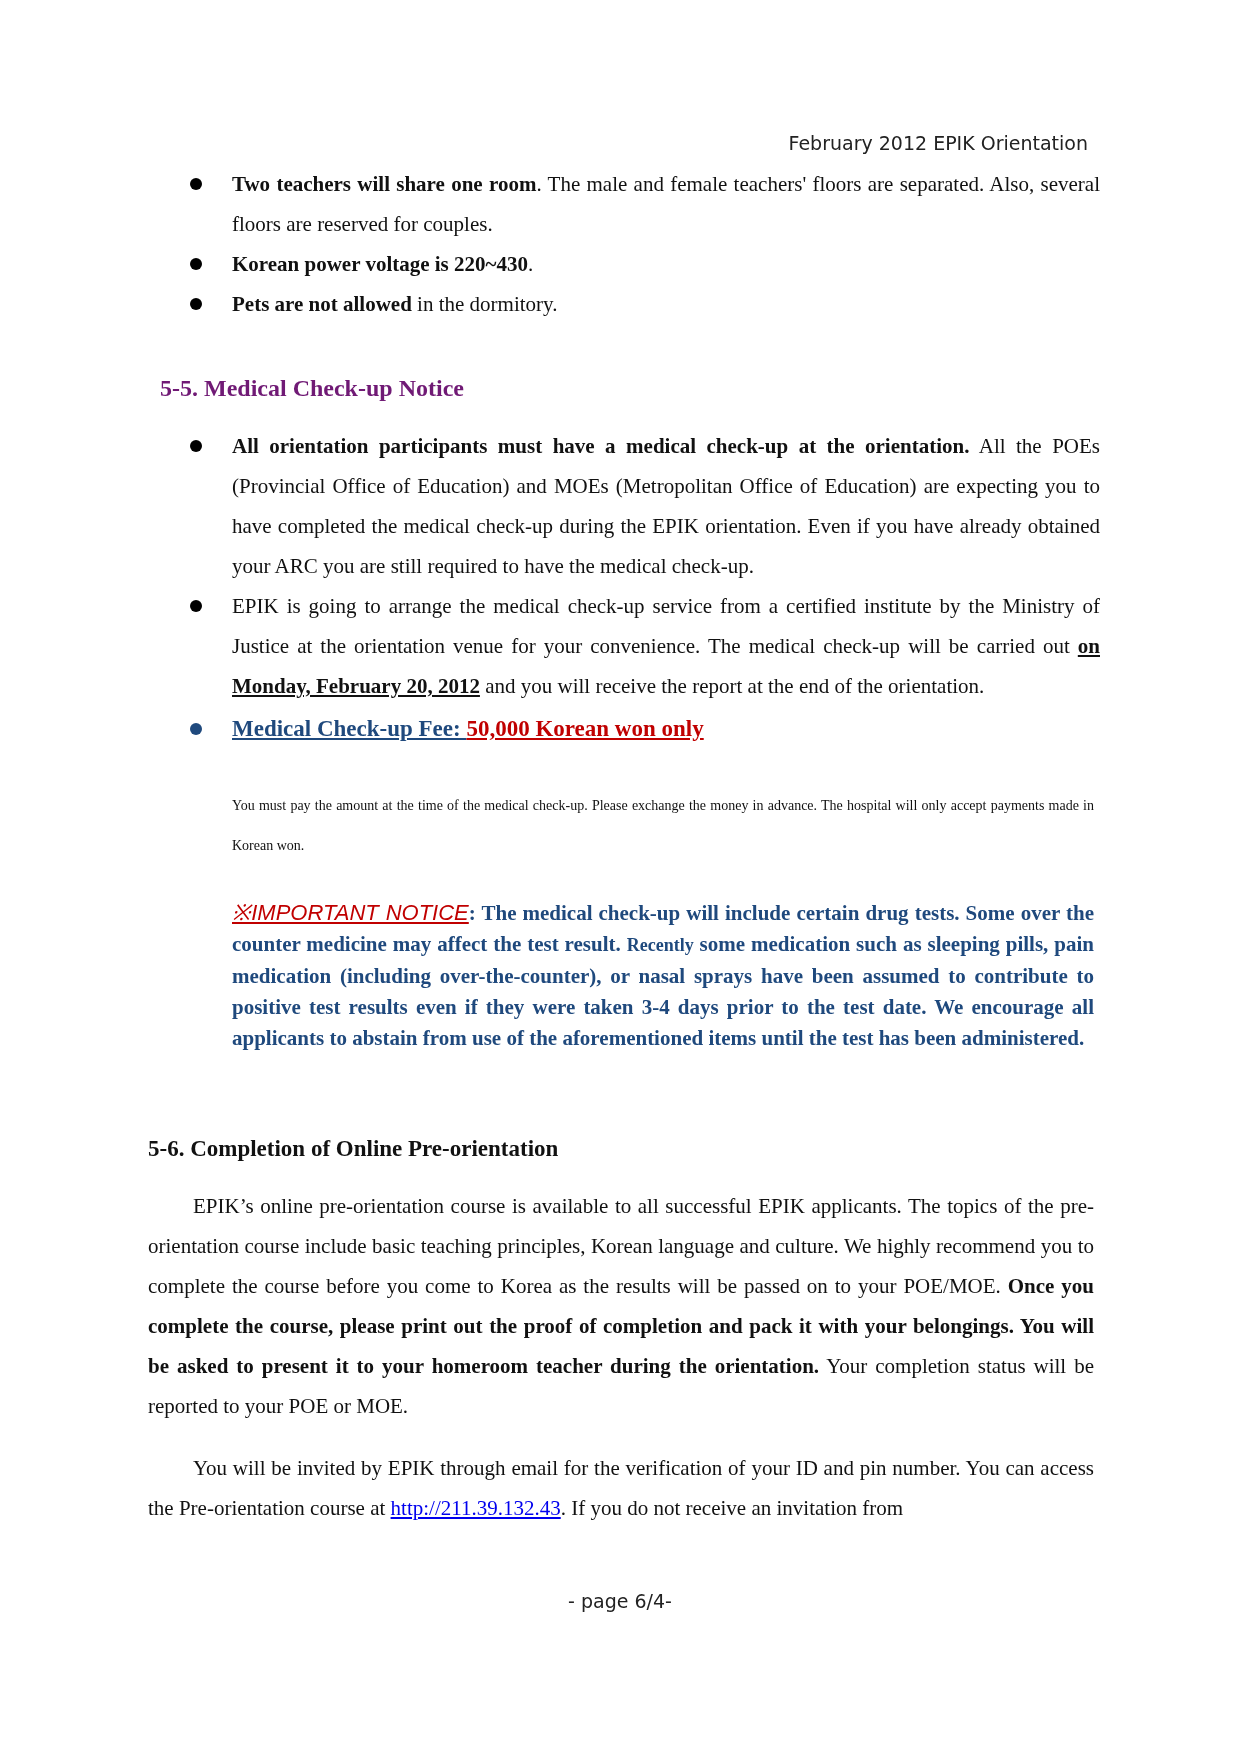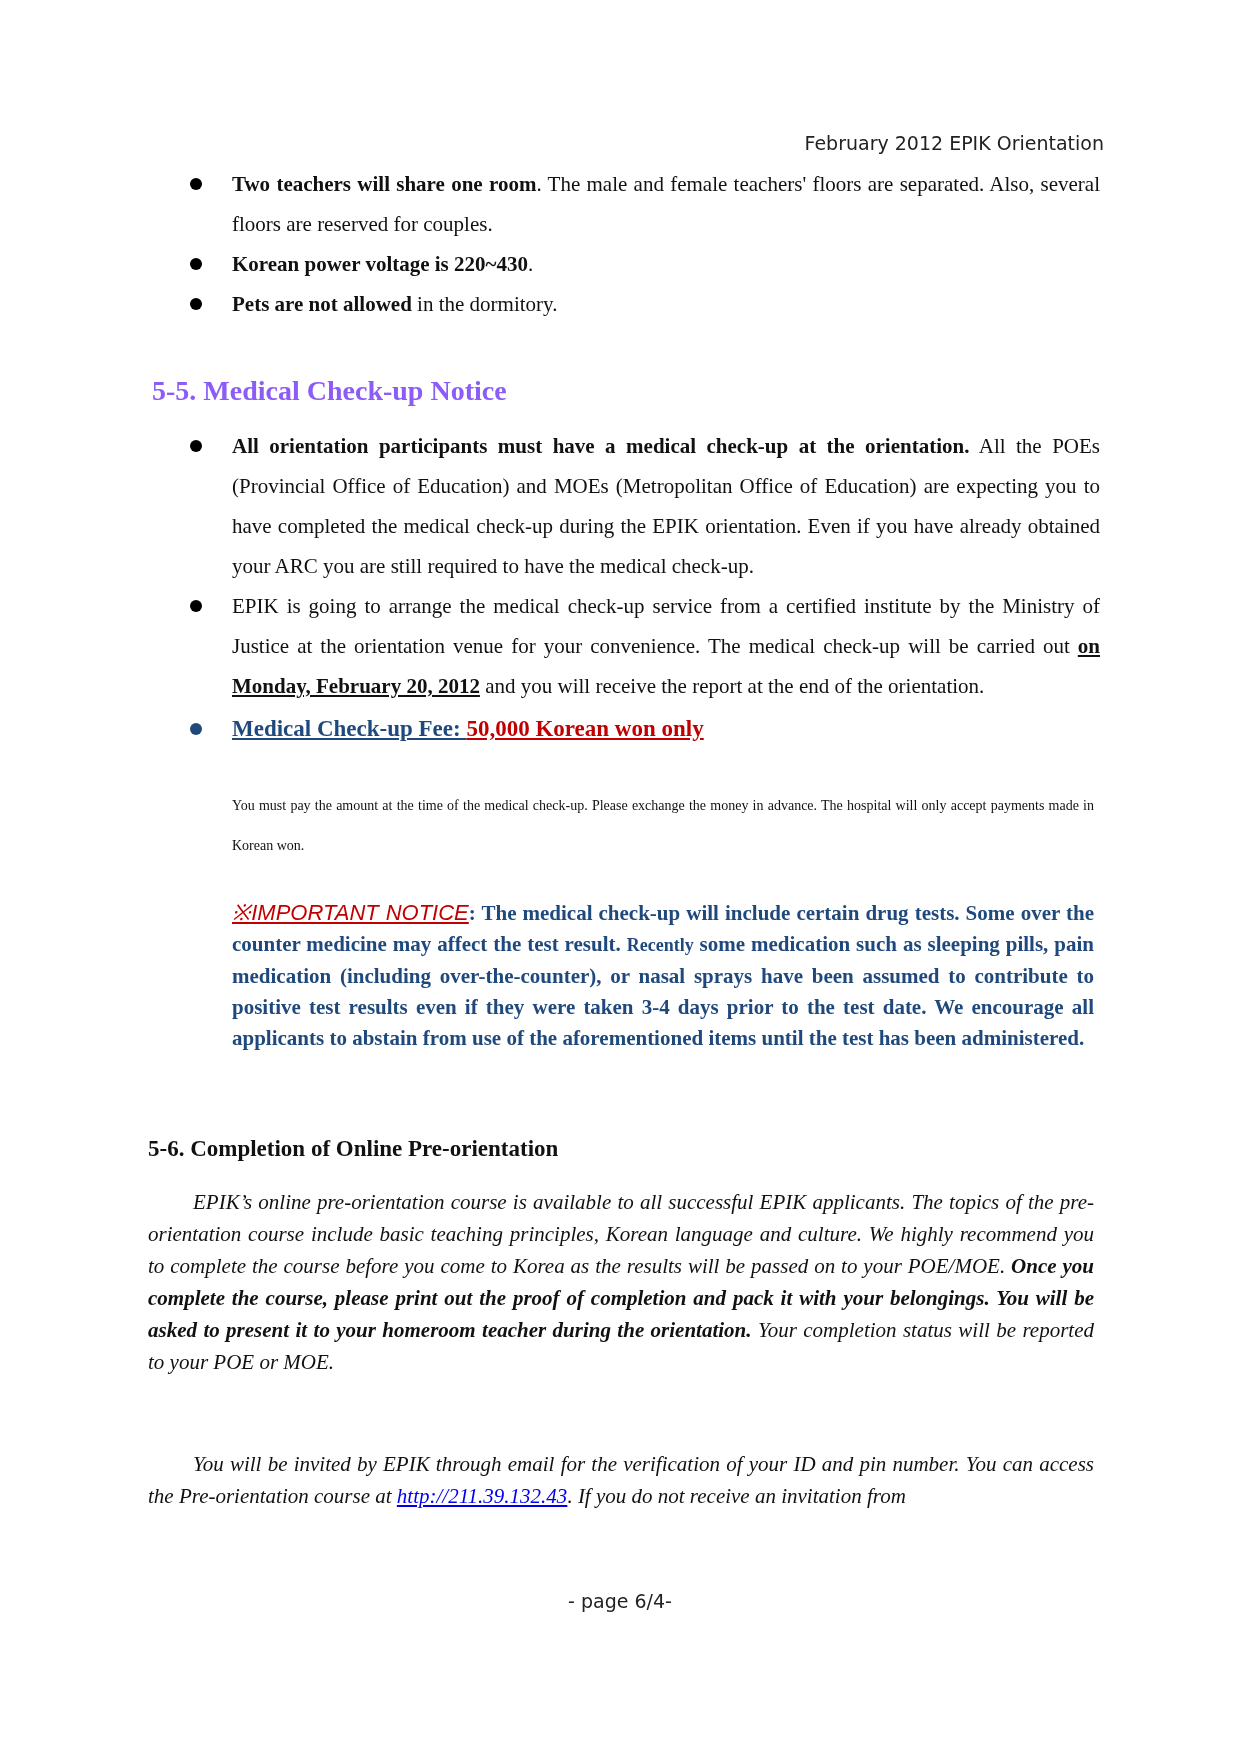--- a/index.html
+++ b/index.html
@@ -1,36 +1,36 @@
 <!DOCTYPE html>
 <html><head>
 <meta charset="utf-8">
 <style>
   html, body { margin: 0; padding: 0; background: #ffffff; }
   body { width: 1240px; height: 1753px; position: relative; overflow: hidden;
          font-family: "Liberation Serif", serif; color: #111; }
   .page { position: absolute; left: 0; top: 0; width: 1240px; height: 1753px; }
-  .running-header { position: absolute; right: 136px; top: 132px; font-family: "DejaVu Sans", sans-serif;
+  .running-header { position: absolute; right: 152px; top: 132px; font-family: "DejaVu Sans", sans-serif;
                     font-size: 19px; color: #222; }
   .bullet-list { position: absolute; left: 190px; width: 910px; }
   .bullet { position: relative; padding-left: 42px; font-size: 21px; line-height: 40px; text-align: justify; }
   .bullet .dot { position: absolute; left: 0; top: 14px; width: 12px; height: 12px; border-radius: 50%; background: #000; }
   .bullet .dot.blue { background: #1f497d; }
   .b { font-weight: bold; }
   .u { text-decoration: underline; }
-  .h-red { position: absolute; left: 152px; font-size: 28px; font-weight: bold; color: #8b5cf6; }
+  .h-red { position: absolute; left: 160px; font-size: 24px; font-weight: bold; color: #701a75; }
   .h-black { position: absolute; left: 148px; font-size: 23px; font-weight: bold; color: #111; }
   .fee-blue { color: #1f497d; font-weight: bold; text-decoration: underline; font-size: 23px; }
   .fee-red { color: #c00000; font-weight: bold; text-decoration: underline; font-size: 23px; }
   .plain-para { position: absolute; left: 232px; width: 862px; font-size: 14px; line-height: 40px; text-align: justify; }
   .notice { position: absolute; left: 232px; width: 862px; font-size: 21px; line-height: 31px; text-align: justify;
             color: #1f497d; font-weight: bold; }
   .notice .label { font-family: "Liberation Sans", sans-serif; font-weight: normal; color: #c00000; text-decoration: underline; font-size: 22px; font-style: italic; }
   .notice .small { font-size: 18px; }
-  .body-para { position: absolute; left: 148px; width: 946px; font-size: 21px; line-height: 32px; text-align: justify; font-style: italic; }
+  .body-para { position: absolute; left: 148px; width: 946px; font-size: 21px; line-height: 40px; text-align: justify; }
   .indent { display: inline-block; width: 45px; }
   .link { color: #0000ee; text-decoration: underline; }
   .footer { position: absolute; left: 0; width: 1240px; top: 1590px; text-align: center;
             font-family: "DejaVu Sans", sans-serif; font-size: 19px; color: #222; }
 </style>
 </head>
 <body>
 
 <div class="page">
 

